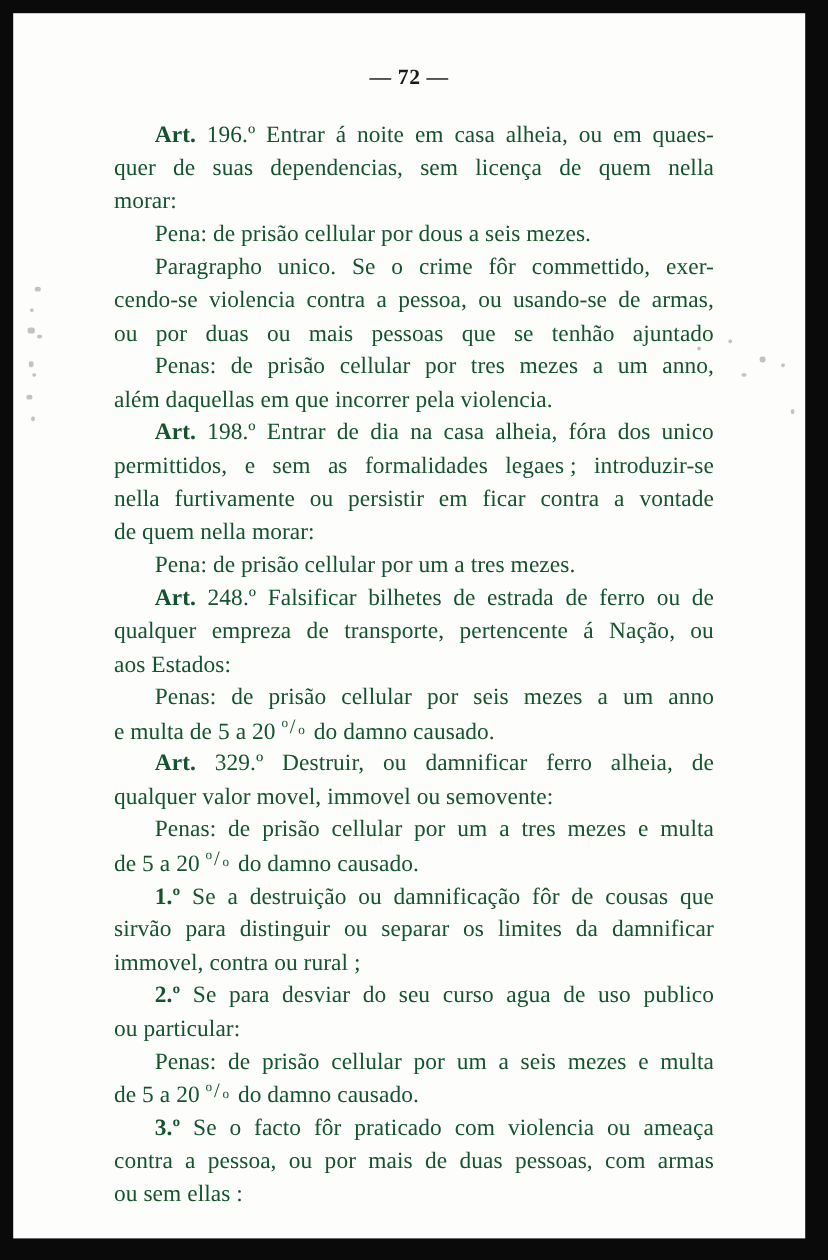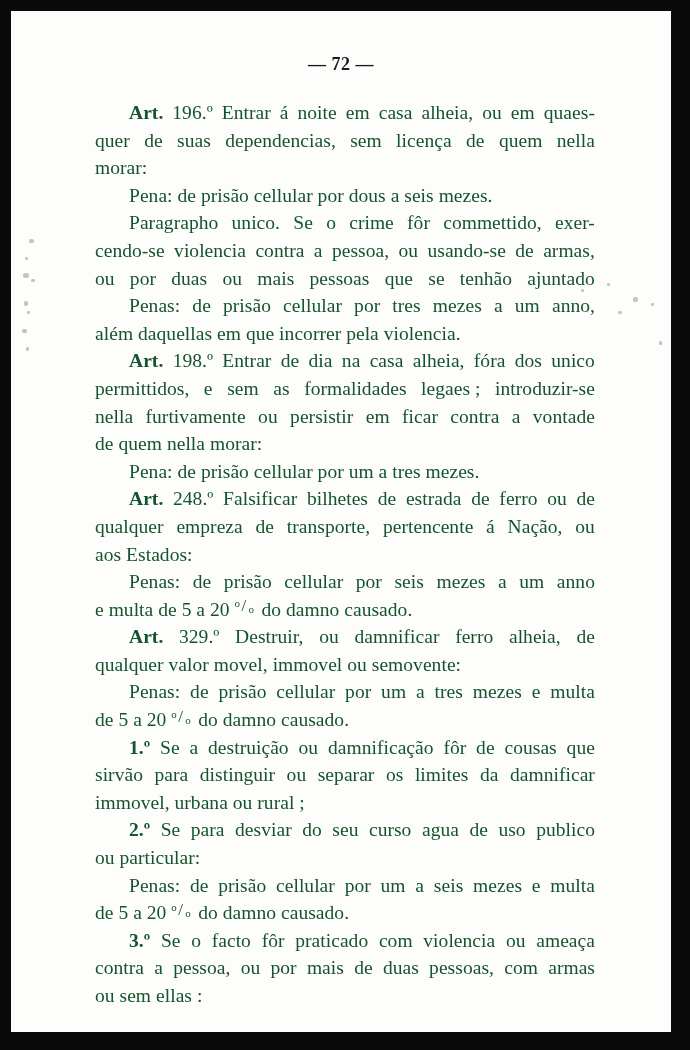--- a/index.html
+++ b/index.html
@@ -293,21 +293,21 @@
           <span class="w">sirvão</span>
           <span class="w">para</span>
           <span class="w">distinguir</span>
           <span class="w">ou</span>
           <span class="w">separar</span>
           <span class="w">os</span>
           <span class="w">limites</span>
           <span class="w">da</span>
           <span class="w">damnificar</span>
         </div>
-        <div class="ln">immovel,  urbana  ou  rural ;</div>
+        <div class="ln">immovel,  contra  ou  rural ;</div>
         <div class="ln ind just">
           <span class="w bold">2.º</span>
           <span class="w">Se</span>
           <span class="w">para</span>
           <span class="w">desviar</span>
           <span class="w">do</span>
           <span class="w">seu</span>
           <span class="w">curso</span>
           <span class="w">agua</span>
           <span class="w">de</span>

